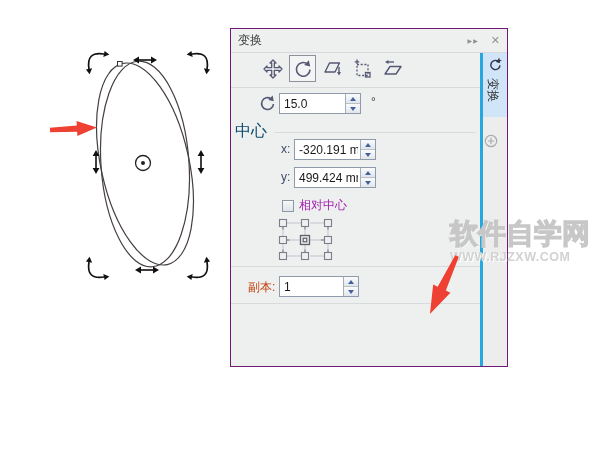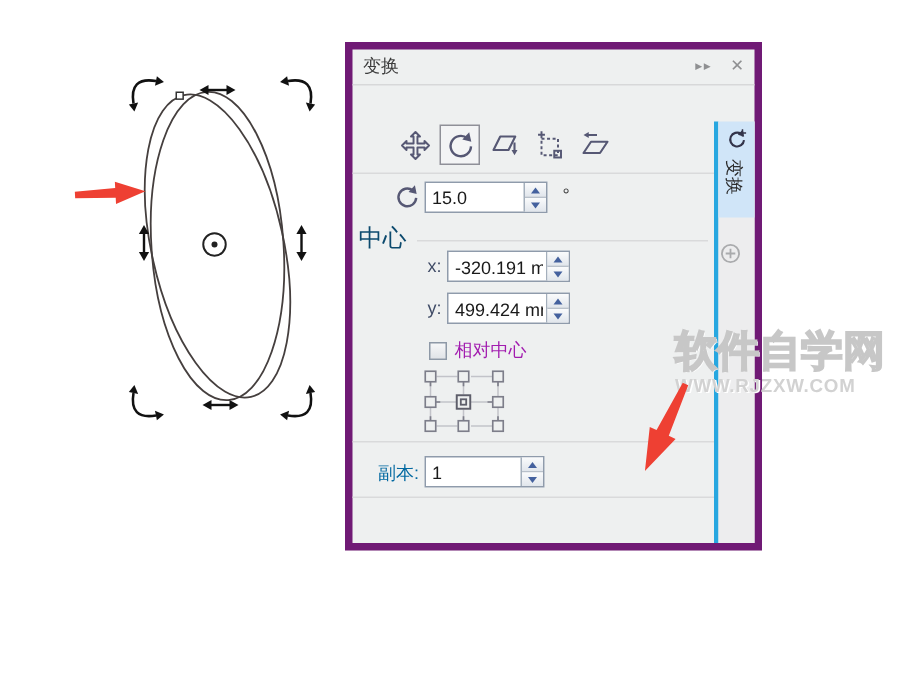--- a/index.html
+++ b/index.html
@@ -6,22 +6,22 @@
   html,body { width:600px; height:464px; background:#ffffff; overflow:hidden;
               font-family:"Liberation Sans","DejaVu Sans",sans-serif; }
   #stage { position:relative; width:600px; height:464px; background:#fff; }
 
   
   #canvas-svg { position:absolute; left:0; top:0; }
   #arrow2-svg { position:absolute; left:390px; top:245px; z-index:9; pointer-events:none; }
 
   
   #panel { position:absolute; left:230px; top:28px; width:278px; height:339px;
-           background:#eef0f0; border:5px solid #701a75; z-index:2;
-           display:flex; flex-direction:column;gap:24px; }
+           background:#eef0f0; border:1px solid #701a75; z-index:2;
+           display:flex; flex-direction:column; }
   .title-row { height:24px; flex:0 0 24px; display:flex; align-items:center;
                padding:0 7px; border-bottom:1px solid #d7d8d9; }
   .title-text { font-size:12px; color:#3c3c3c; }
   .title-sp { flex:1; }
   .win-btn { color:#8f9092; cursor:default; line-height:1; }
   .collapse-btn { font-size:6px; letter-spacing:1px; margin-right:12px; }
   .close-btn { font-size:11px; }
 
   .body-row { flex:1; display:flex; }
   .main { position:relative; flex:1; }
@@ -59,21 +59,21 @@
 
   .xy-label { position:absolute; font-size:12px; color:#3f4b66; }
 
   .cb-row { position:absolute; left:51px; top:144px; display:flex; align-items:center; }
   .cb-box { width:12px; height:12px; border:1px solid #8e99a7;
             background:linear-gradient(#f6f7f8,#e1e4e8); margin-right:5px; }
   .cb-label { font-size:12px; color:#a21caf; }
 
   .grid-wrap { position:absolute; left:45px; top:164px; }
 
-  .copies-label { position:absolute; left:17px; top:226px; font-size:12px; color:#0369a1; }
+  .copies-label { position:absolute; left:17px; top:226px; font-size:12px; color:#c2410c; }
 
   
   .apply-btn { position:absolute; left:167px; top:261px; width:80px; height:23px;
                border:1px solid #4b7cb8; border-radius:3px;
                background:linear-gradient(#fefefe,#dfe5ed 45%,#cbd5e2);
                outline:1px dotted #4a4a4a; outline-offset:-4px;
                font-family:"Liberation Sans","DejaVu Sans",sans-serif;
                font-size:12.5px; color:#1a1a1a; display:flex; align-items:center; justify-content:center; }
 
   

